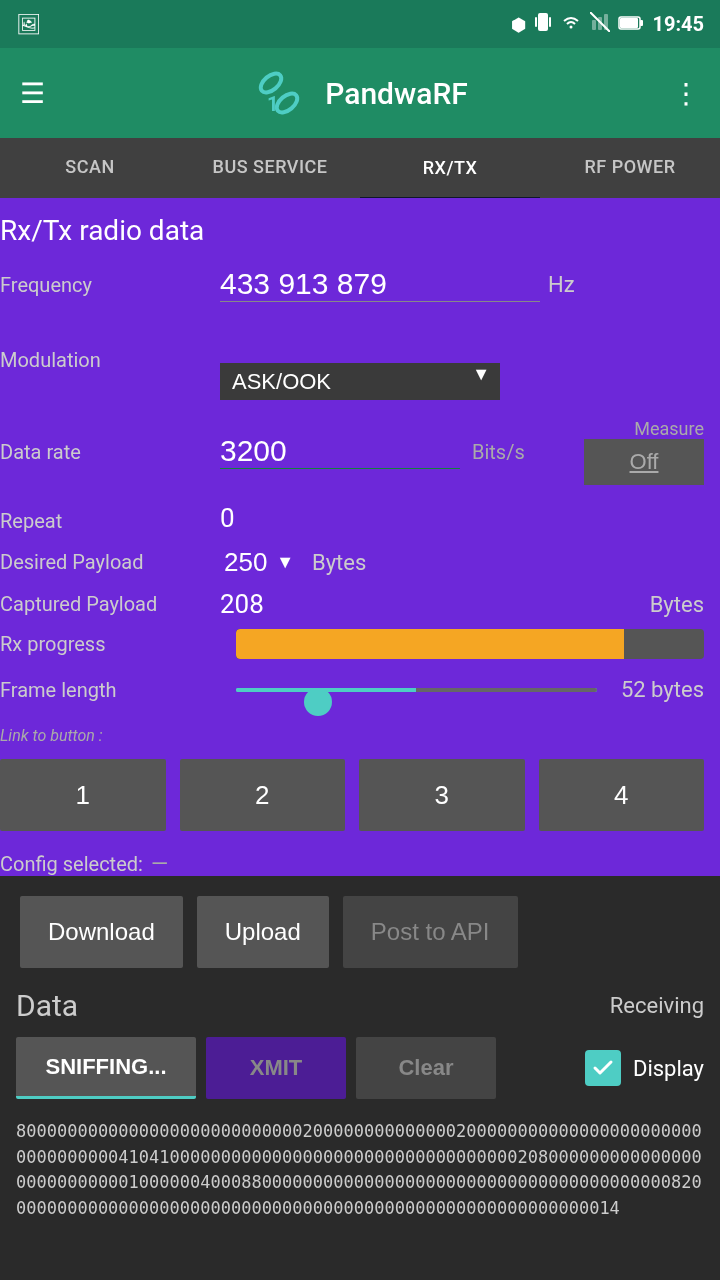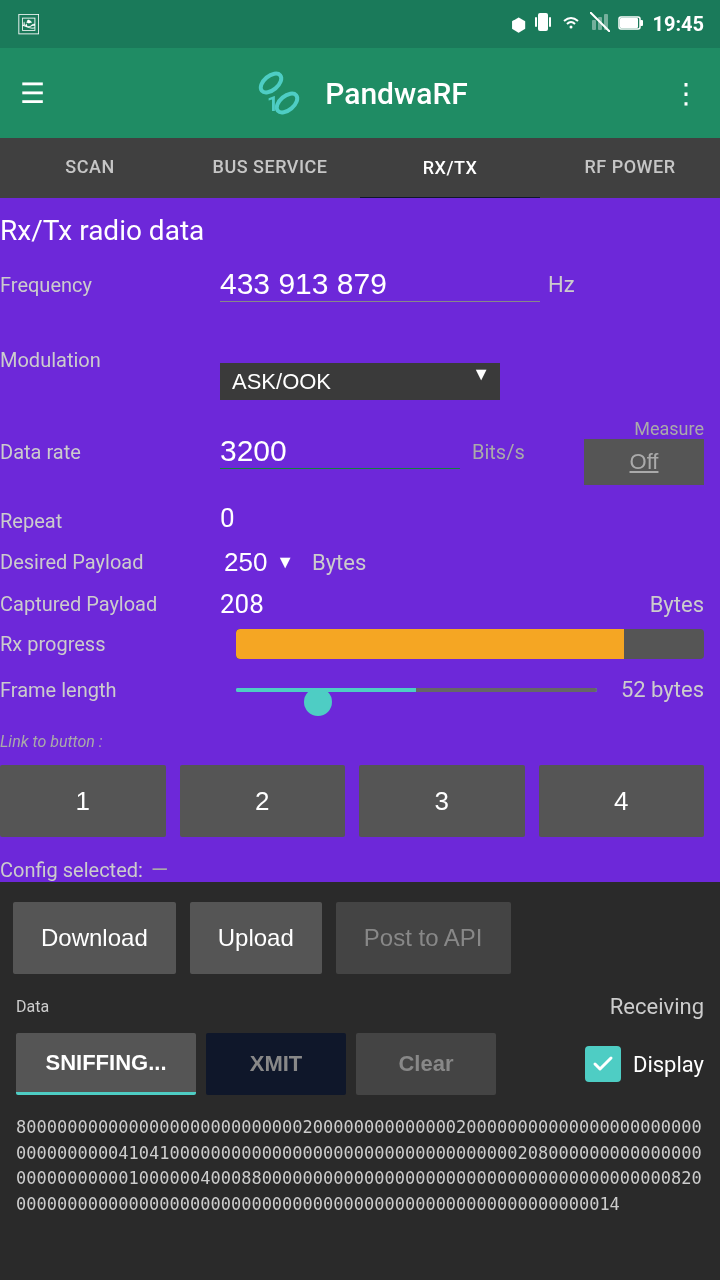--- a/index.html
+++ b/index.html
@@ -271,21 +271,21 @@
     .progress-bar-fill {
       height: 100%;
       background: #f5a623;
       border-radius: 4px 0 0 4px;
     }
 
     
     .slider-row {
       display: flex;
       align-items: center;
-      margin-bottom: 30px;
+      margin-bottom: 24px;
     }
     .frame-slider {
       flex: 1;
       margin: 0 16px;
       accent-color: #4ecdc4;
       height: 4px;
       cursor: pointer;
     }
     input[type=range] {
       -webkit-appearance: none;
@@ -344,21 +344,21 @@
     .config-dash {
       color: #aaa;
       font-size: 22px;
     }
 
     
     .action-buttons {
       display: flex;
       gap: 14px;
       margin-bottom: 20px;
-      padding-left: 13px;
+      padding-left: 20px;
     }
     .action-btn {
       height: 72px;
       padding: 0 28px;
       border: none;
       font-size: 24px;
       cursor: pointer;
       border-radius: 2px;
     }
     .btn-download {
@@ -376,21 +376,21 @@
 
     
     .data-status-row {
       display: flex;
       align-items: center;
       justify-content: space-between;
       margin-bottom: 14px;
       padding: 0 0;
     }
     .data-label {
-      font-size: 16px;
+      font-size: 30px;
       color: #ccc;
     }
     .status-receiving {
       font-size: 22px;
       color: #ccc;
     }
 
     
     .control-buttons {
       display: flex;
@@ -407,21 +407,21 @@
       cursor: pointer;
       border-radius: 2px;
     }
     .btn-sniffing {
       background: #555;
       color: white;
       border-bottom: 3px solid #4ecdc4;
       min-width: 180px;
     }
     .btn-xmit {
-      background: #0f172a;
+      background: #4c1d95;
       color: #888;
       min-width: 140px;
     }
     .btn-clear {
       background: #444;
       color: #888;
       min-width: 140px;
     }
     .display-wrap {
       display: flex;

